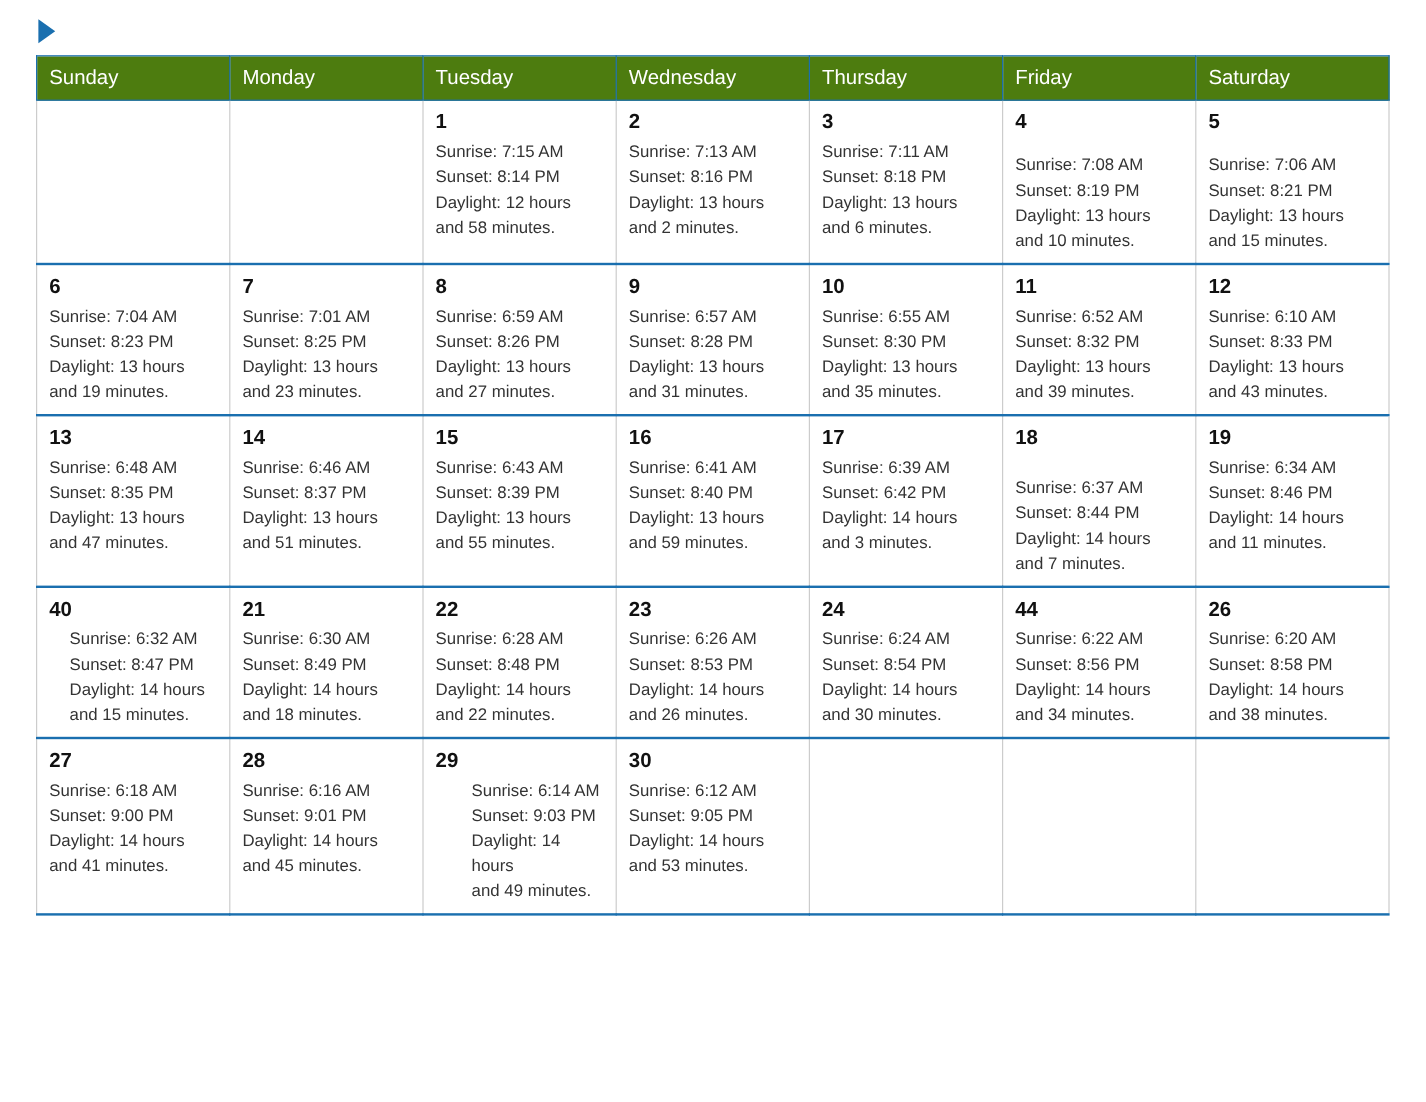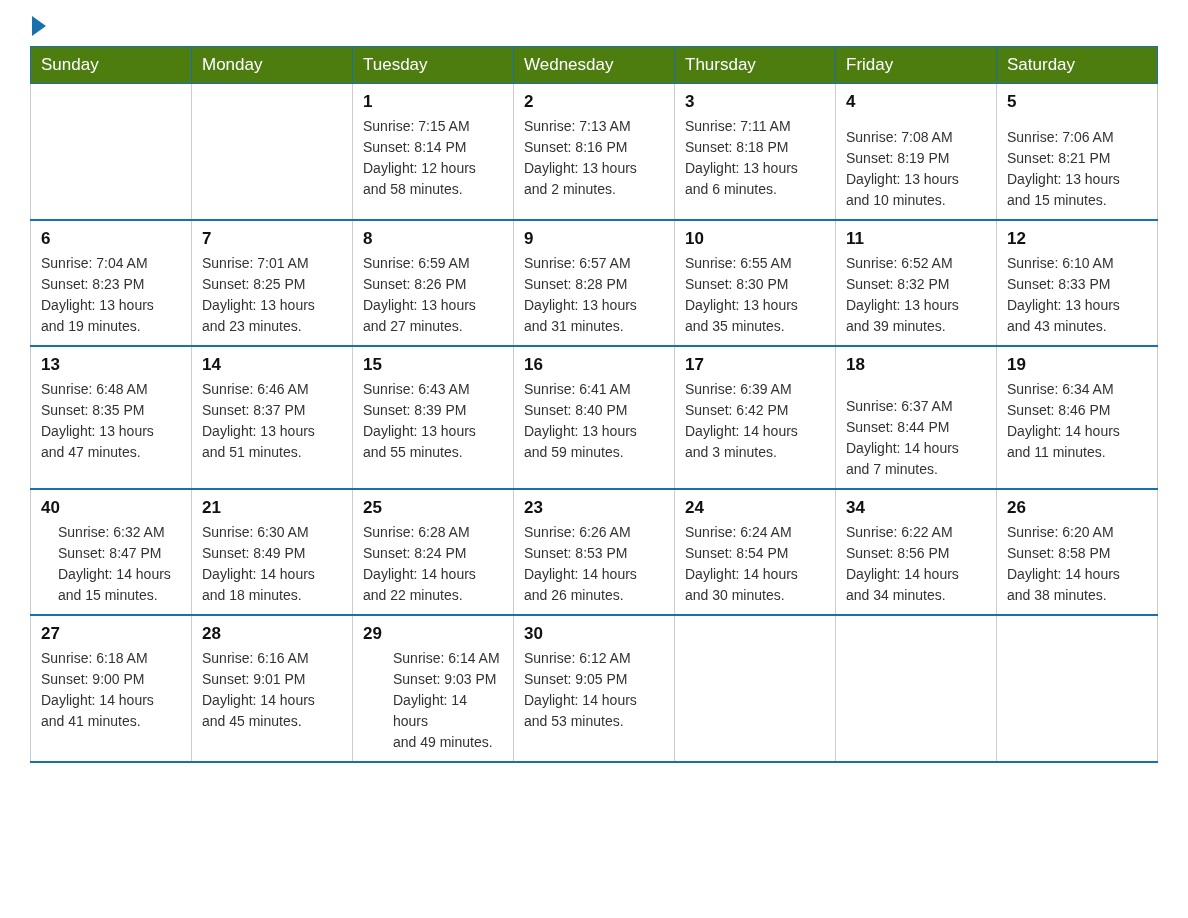--- a/index.html
+++ b/index.html
@@ -280,42 +280,42 @@
 and 15 minutes.</div>
         </td>
         <td>
           <span class="day-number">21</span>
           <div class="day-info" style="white-space: pre-line;">Sunrise: 6:30 AM
 Sunset: 8:49 PM
 Daylight: 14 hours
 and 18 minutes.</div>
         </td>
         <td>
-          <span class="day-number">25</span>
+          <span class="day-number">22</span>
           <div class="day-info" style="white-space: pre-line;">Sunrise: 6:28 AM
-Sunset: 8:24 PM
+Sunset: 8:48 PM
 Daylight: 14 hours
 and 22 minutes.</div>
         </td>
         <td>
           <span class="day-number">23</span>
           <div class="day-info" style="white-space: pre-line;">Sunrise: 6:26 AM
 Sunset: 8:53 PM
 Daylight: 14 hours
 and 26 minutes.</div>
         </td>
         <td>
           <span class="day-number">24</span>
           <div class="day-info" style="white-space: pre-line;">Sunrise: 6:24 AM
 Sunset: 8:54 PM
 Daylight: 14 hours
 and 30 minutes.</div>
         </td>
         <td>
-          <span class="day-number">34</span>
+          <span class="day-number">44</span>
           <div class="day-info" style="white-space: pre-line;">Sunrise: 6:22 AM
 Sunset: 8:56 PM
 Daylight: 14 hours
 and 34 minutes.</div>
         </td>
         <td>
           <span class="day-number">26</span>
           <div class="day-info" style="white-space: pre-line;">Sunrise: 6:20 AM
 Sunset: 8:58 PM
 Daylight: 14 hours

